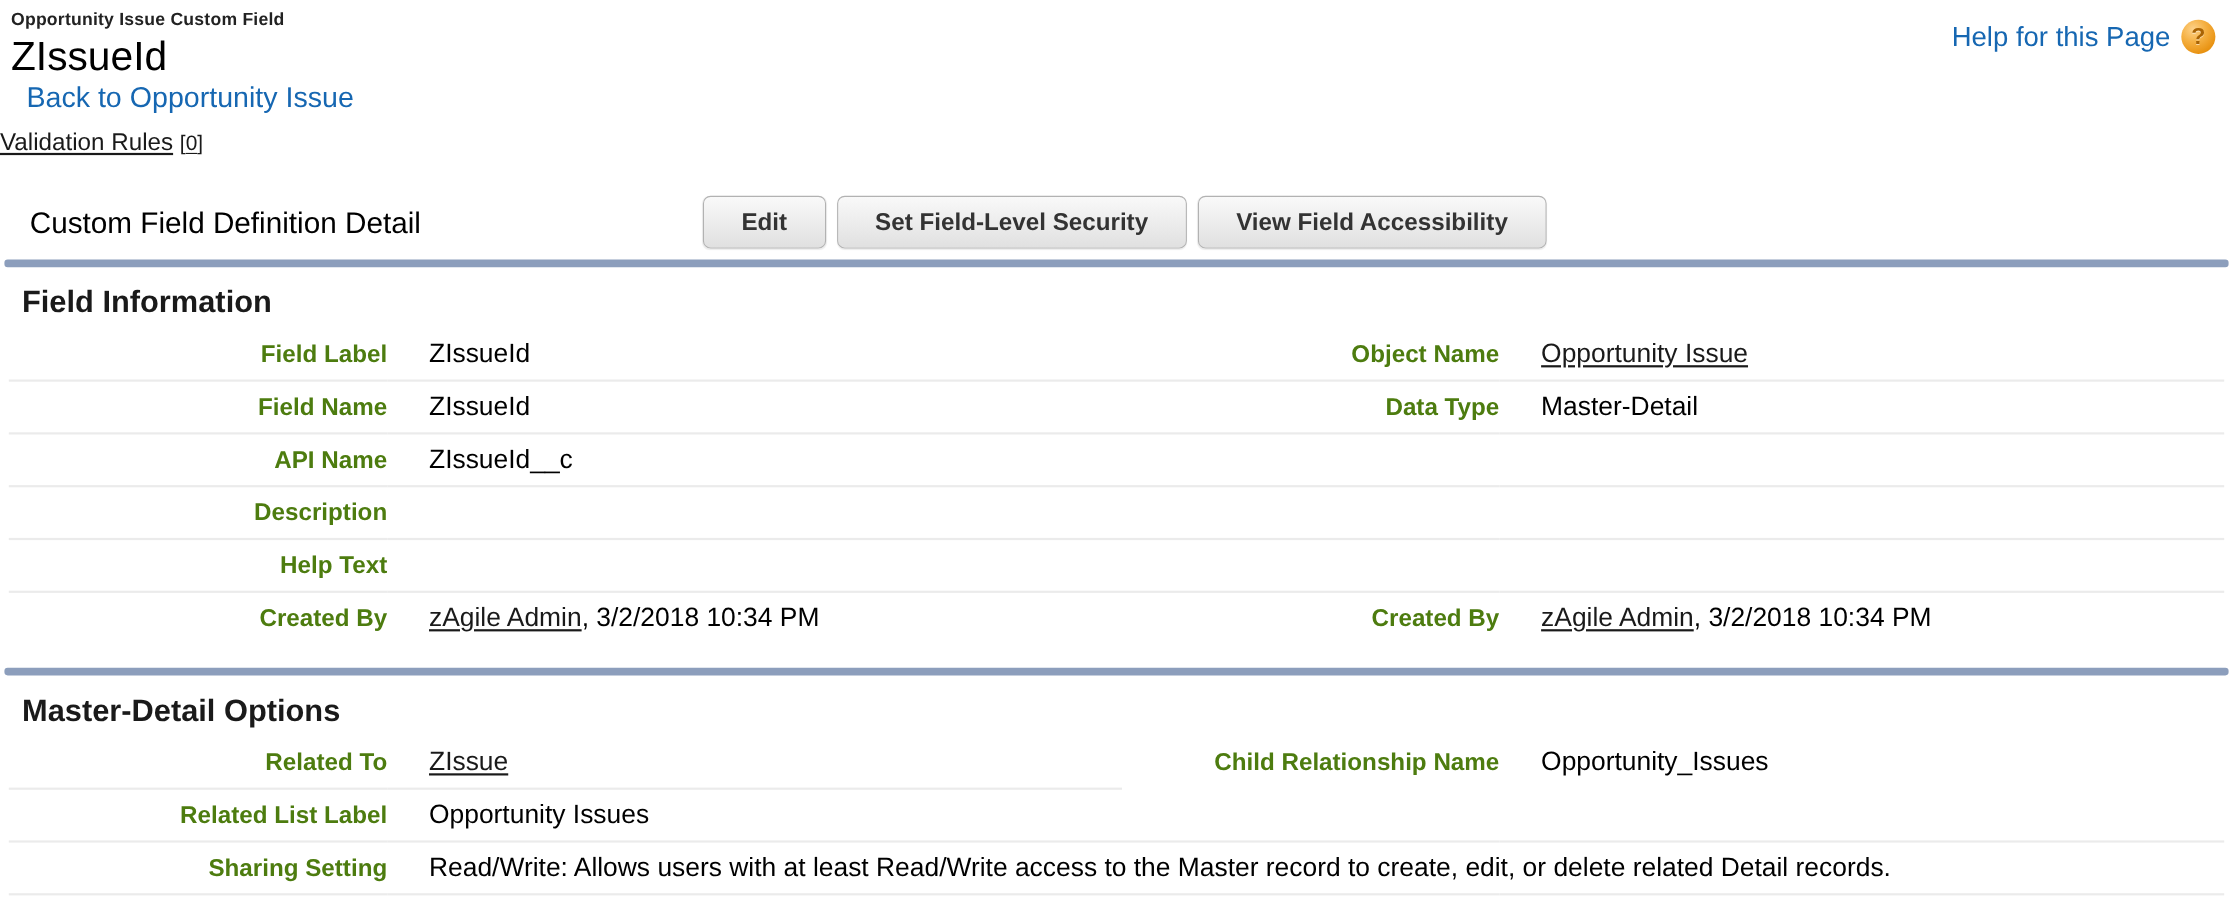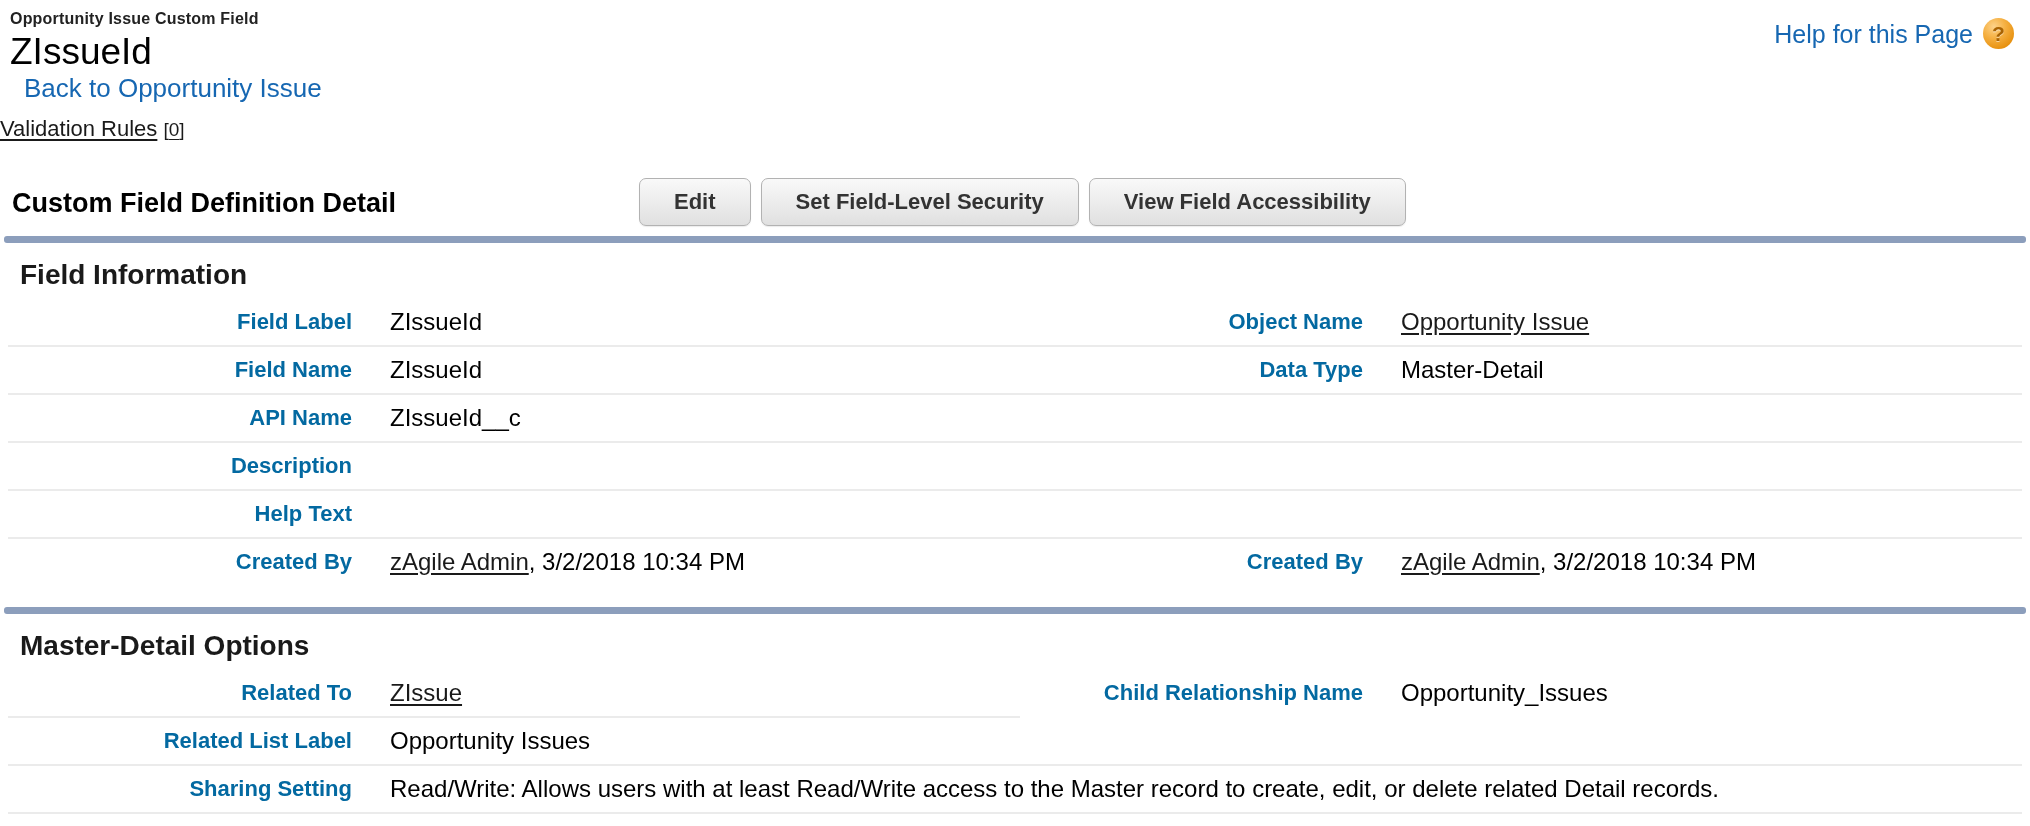--- a/index.html
+++ b/index.html
@@ -26,41 +26,41 @@
     cursor:pointer;
   }
 
   
   .validation { text-align:left; margin-top:12px; font-size:22px; color:#1a1a1a; }
   .dlink { color:#1a1a1a; text-decoration:underline; text-underline-offset:3px; cursor:pointer; }
   .val-count { font-size:19px; }
 
   
   .section-head { position:relative; margin-top:36px; height:50px; }
-  .section-head .sec-title { position:absolute; left:12px; top:10px; font-size:27px; font-weight:bold; color:#000; }
+  .section-head .sec-title { position:absolute; left:27px; top:10px; font-size:27px; font-weight:normal; color:#000; }
   .btn-row { position:absolute; left:639px; top:0; display:flex; gap:10px; }
   .btn {
     font-family:"Liberation Sans", sans-serif;
     font-size:22px; font-weight:bold; color:#333;
     background:linear-gradient(#f9f9f9, #e0e0e0);
     border:1px solid #b2b2b2; border-radius:7px;
     padding:10px 34px; cursor:pointer; white-space:nowrap;
     box-shadow:0 1px 1px rgba(0,0,0,.08);
   }
 
   
   .bar { height:7px; background:#8c9ebc; border-radius:3px; margin:8px 4px 0 4px; }
   .sub-title { font-size:28px; font-weight:bold; color:#1a1a1a; margin:16px 0 8px 20px; }
 
   
   table.detail { width:2014px; margin-left:8px; border-collapse:collapse; table-layout:fixed; }
   col.c-lbl-l { width:344px; } col.c-val-l { width:668px; }
   col.c-lbl-r { width:343px; } col.c-val-r { width:659px; }
   td { vertical-align:top; }
-  td.lbl { text-align:right; font-size:22px; font-weight:bold; color:#0369a1; padding:9px 0; line-height:28px; }
+  td.lbl { text-align:right; font-size:22px; font-weight:bold; color:#4d7c0f; padding:9px 0; line-height:28px; }
   td.val { font-size:24px; color:#000; padding:9px 0 9px 38px; line-height:28px; }
   td.bb { border-bottom:2px solid #ebebeb; }
 </style>
 </head>
 <body>
 
 <div class="page">
 
   <div class="topbar">
     <div>

